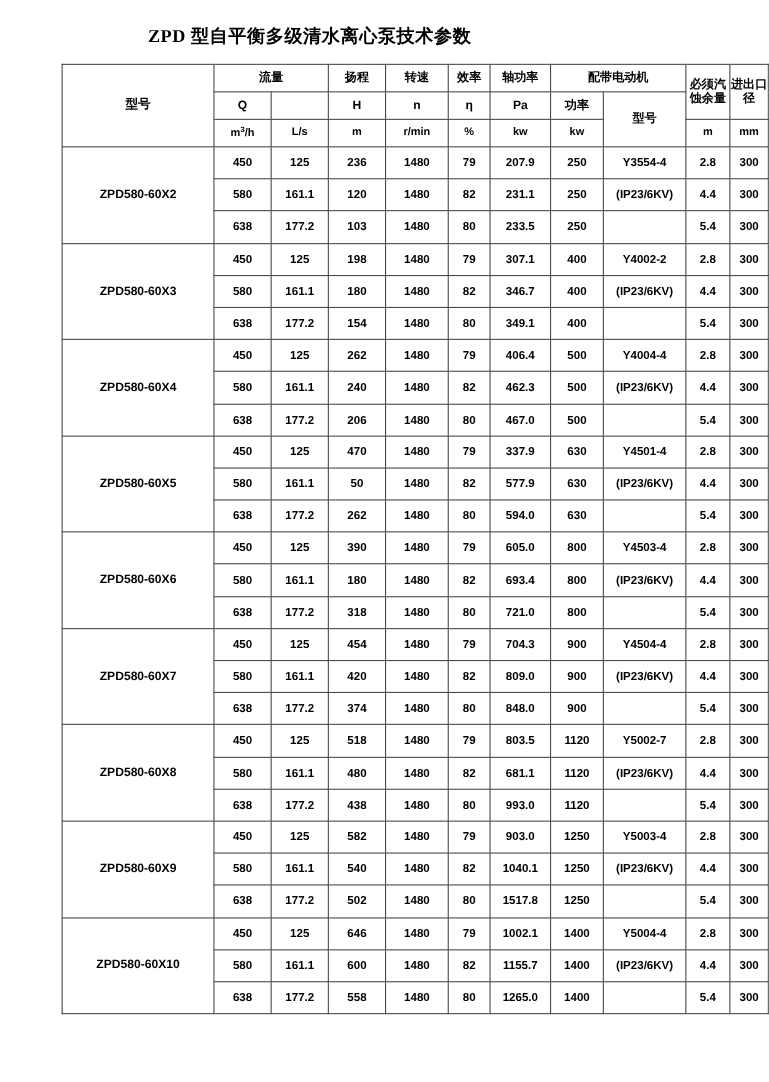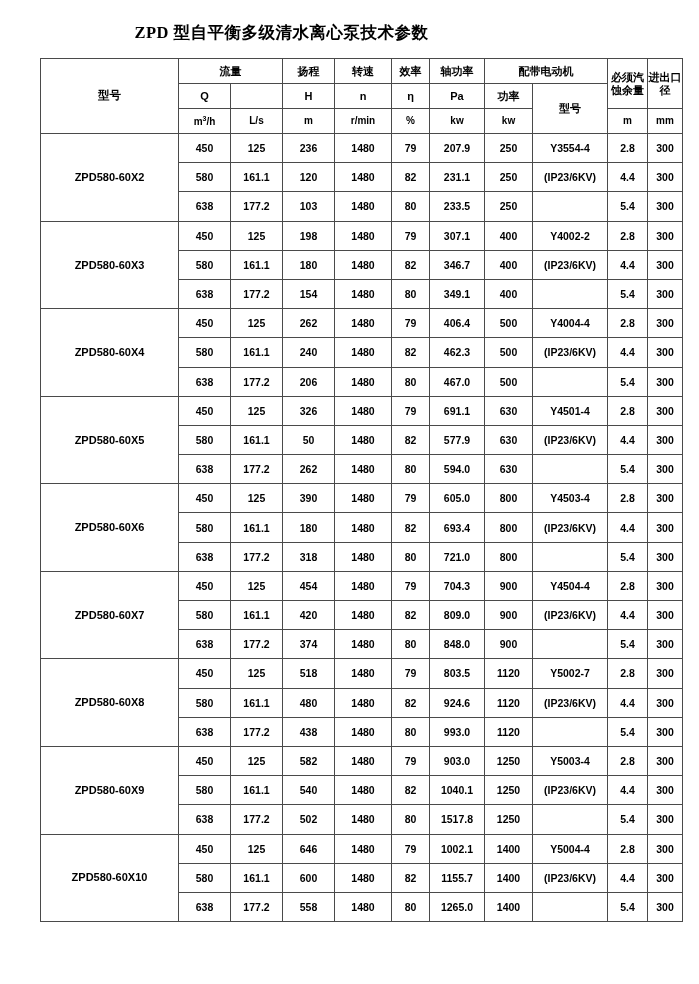--- a/index.html
+++ b/index.html
@@ -12,21 +12,21 @@
     height: 984px;
     font-family: "Liberation Sans", sans-serif;
     color: #000000;
     overflow: hidden;
   }
   #page {
     position: relative;
     width: 563px;
     height: 984px;
     box-sizing: border-box;
-    padding: 0 40px;
+    padding: 0 56px;
   }
   .doc-title {
     text-align: center;
     font-family: "Liberation Serif", serif;
     font-size: 16.5px;
     font-weight: bold;
     letter-spacing: 0.5px;
     padding-top: 22px;
     padding-bottom: 14px;
   }
@@ -250,24 +250,24 @@
         <td>500</td>
         <td></td>
         <td>5.4</td>
         <td>300</td>
       </tr>
 
       <tr class="thick-top">
         <td class="model-cell" rowspan="3">ZPD580-60X5</td>
         <td>450</td>
         <td>125</td>
-        <td>326</td>
-        <td>1480</td>
-        <td>79</td>
-        <td>691.1</td>
+        <td>470</td>
+        <td>1480</td>
+        <td>79</td>
+        <td>337.9</td>
         <td>630</td>
         <td>Y4501-4</td>
         <td>2.8</td>
         <td>300</td>
       </tr>
       <tr>
         <td>580</td>
         <td>161.1</td>
         <td>50</td>
         <td>1480</td>
@@ -379,21 +379,21 @@
         <td>Y5002-7</td>
         <td>2.8</td>
         <td>300</td>
       </tr>
       <tr>
         <td>580</td>
         <td>161.1</td>
         <td>480</td>
         <td>1480</td>
         <td>82</td>
-        <td>924.6</td>
+        <td>681.1</td>
         <td>1120</td>
         <td>(IP23/6KV)</td>
         <td>4.4</td>
         <td>300</td>
       </tr>
       <tr>
         <td>638</td>
         <td>177.2</td>
         <td>438</td>
         <td>1480</td>

